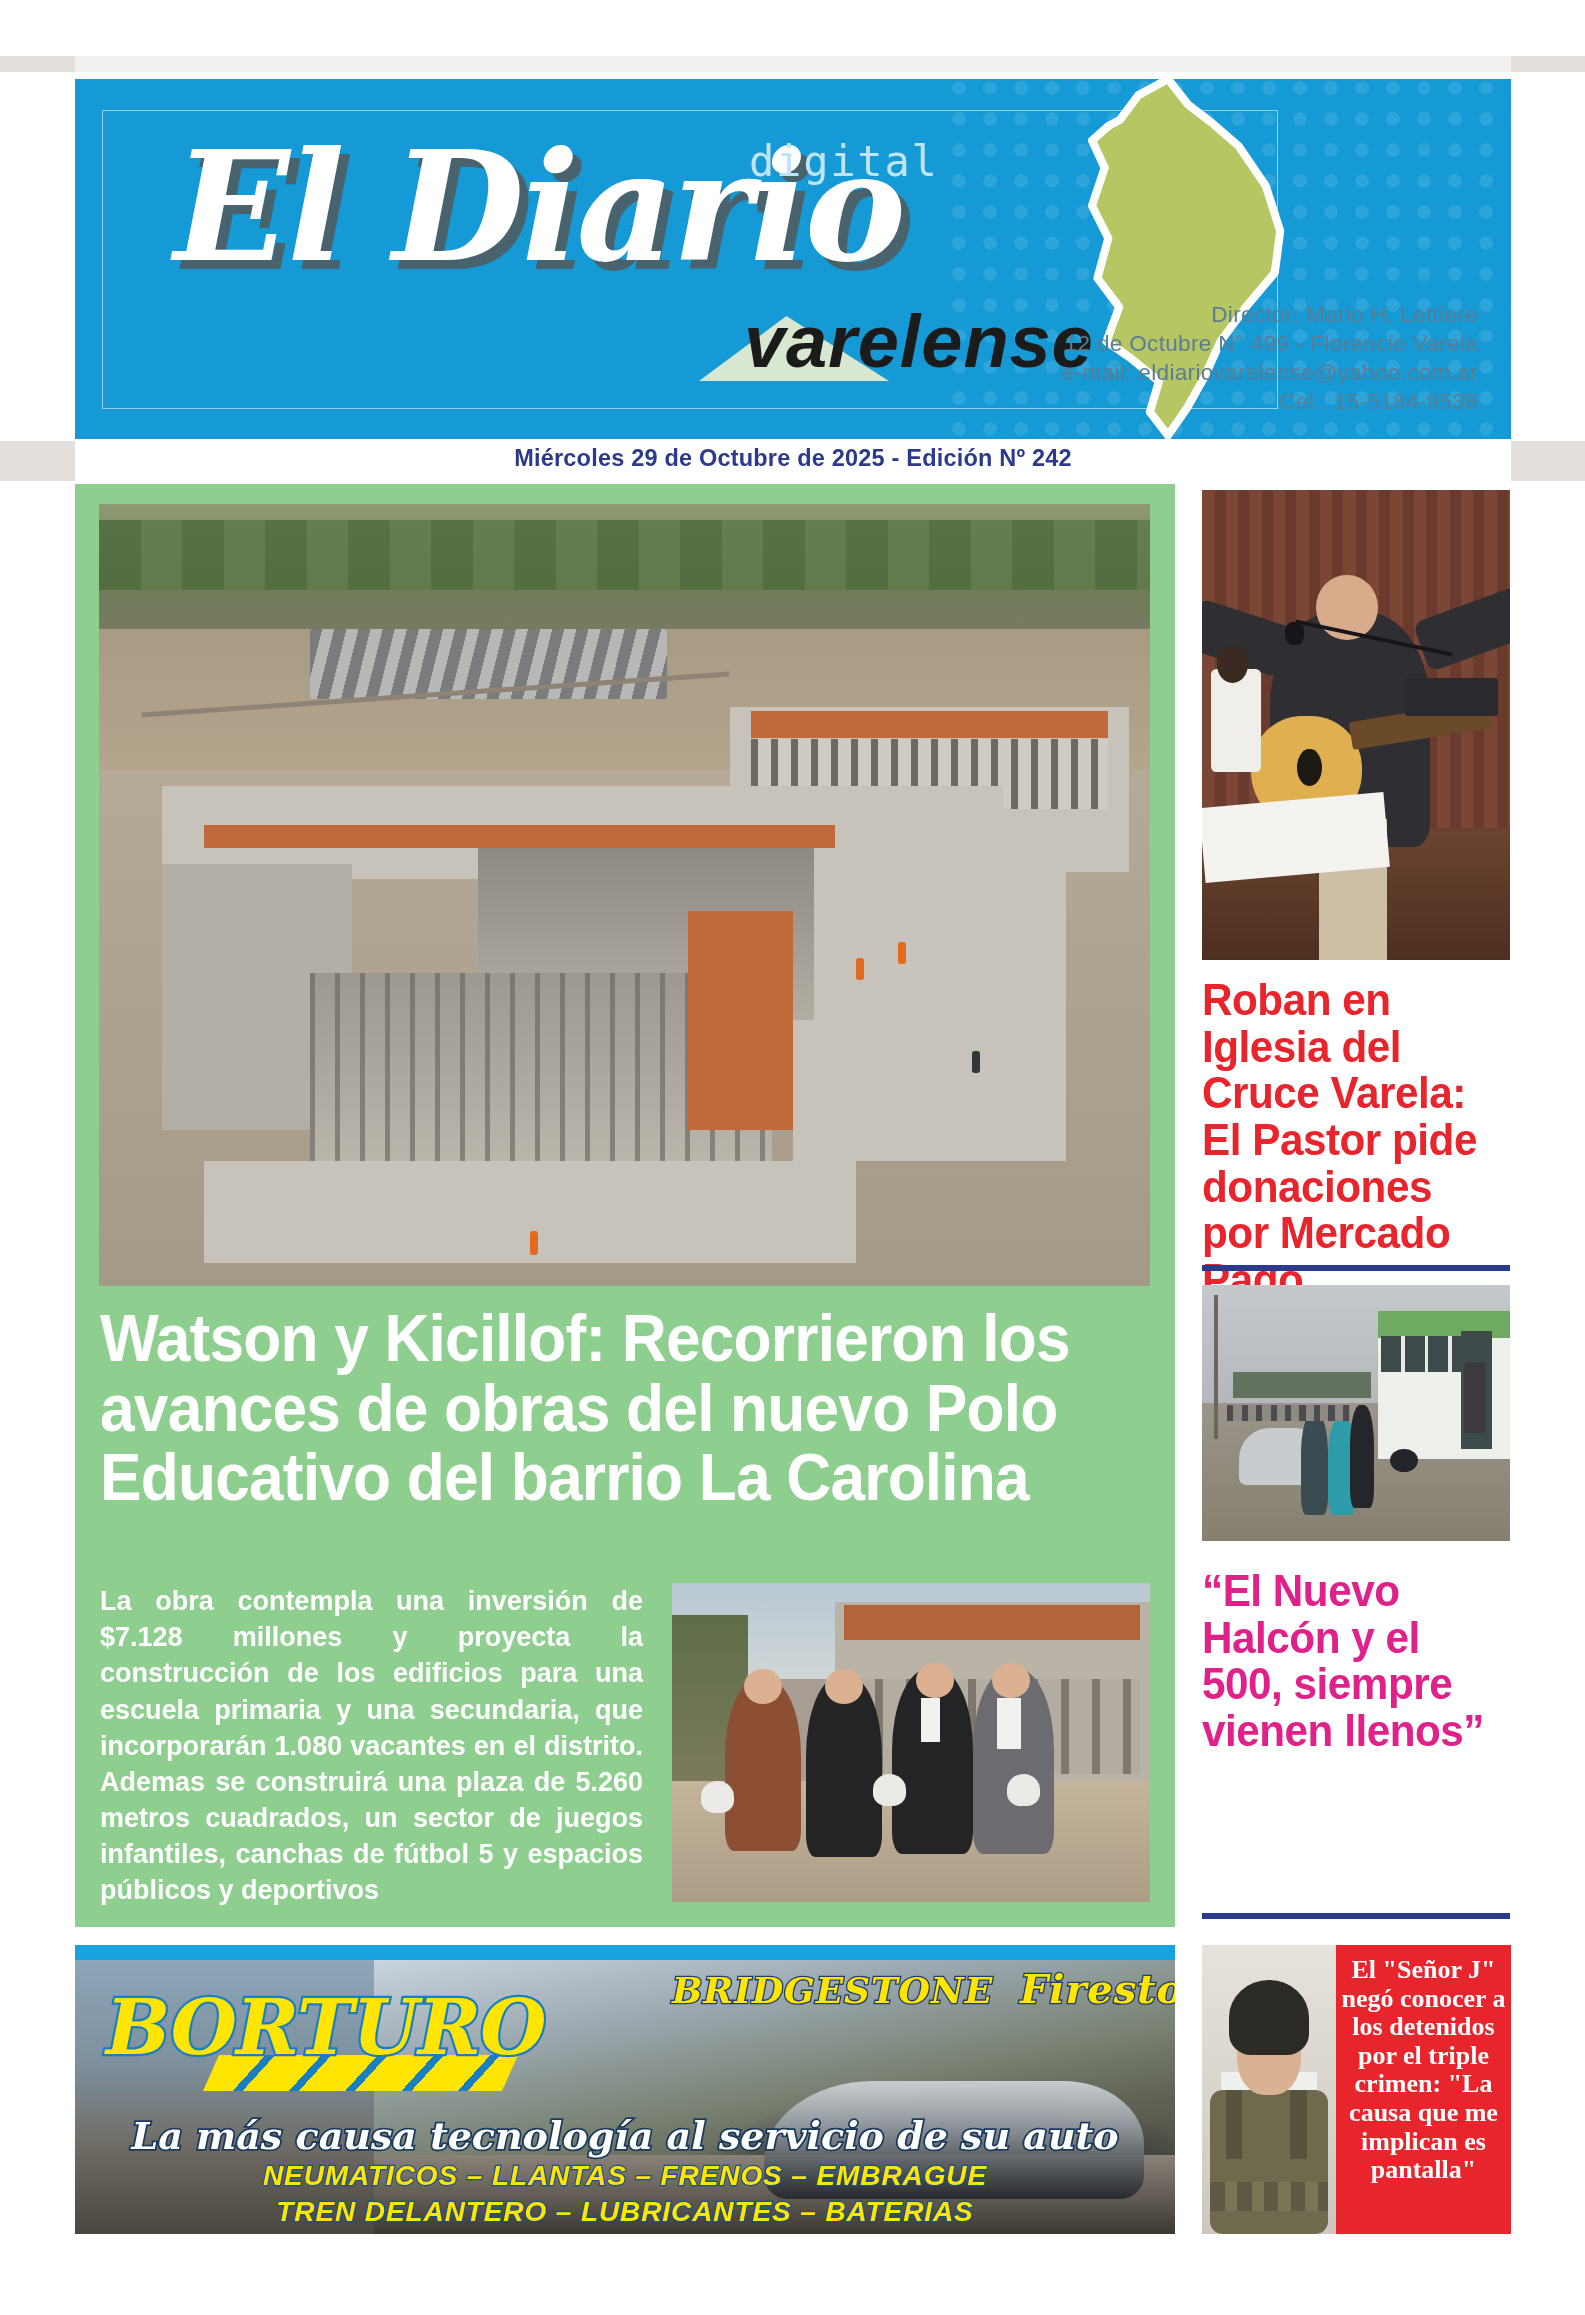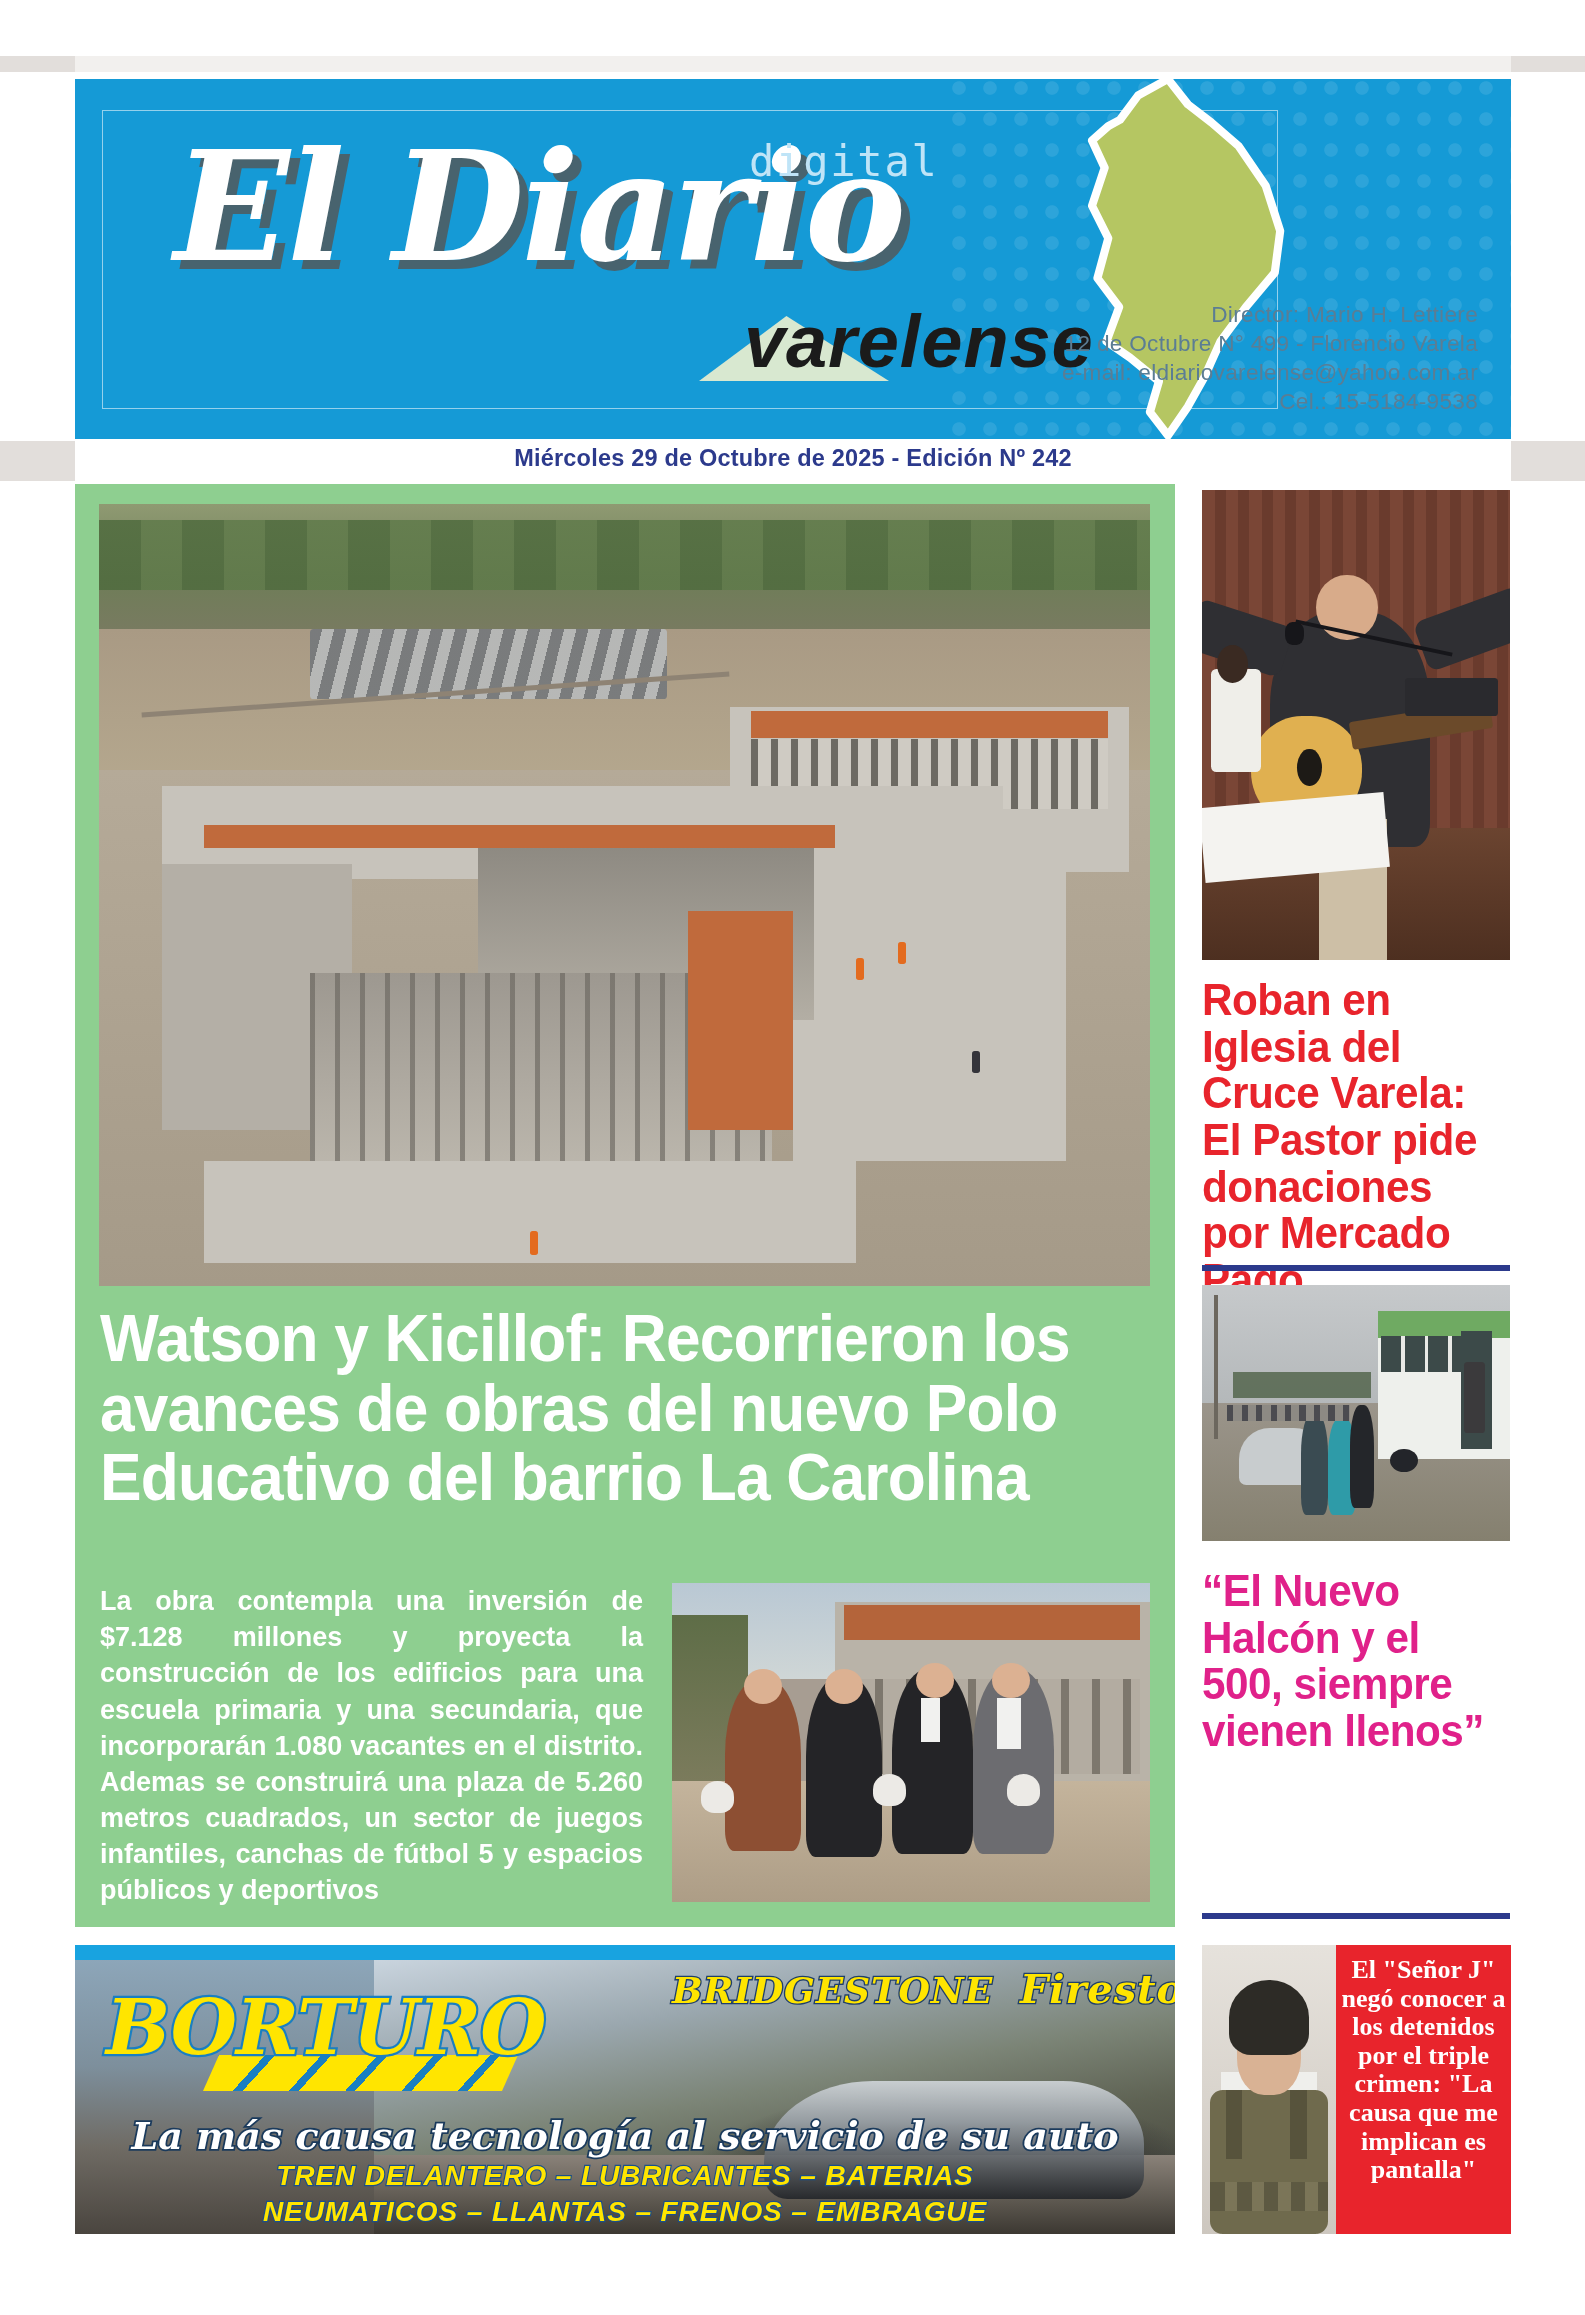--- a/index.html
+++ b/index.html
@@ -559,22 +559,22 @@
     <div class="ad-road"></div>
     <div class="ad-car"></div>
     <div class="ad-topbar"></div>
     <div class="ad-logo-stripes"></div>
     <div class="ad-logo">BORTURO</div>
     <div class="ad-brands">
       <span>BRIDGESTONE</span><span class="fs">Firestone</span>
     </div>
     <div class="ad-slogan">La más causa tecnología al servicio de su auto</div>
     <div class="ad-services">
+      <div>NEUMATICOS – LLANTAS – FRENOS – EMBRAGUE</div>
       <div>TREN DELANTERO – LUBRICANTES – BATERIAS</div>
-      <div>NEUMATICOS – LLANTAS – FRENOS – EMBRAGUE</div>
     </div>
   </div>
 
   <div class="brief-photo">
     <div class="ph s-bg"></div>
     <div class="ph s-shirt" style="left:14%;top:44%;width:72%;height:56%;"></div>
     <div class="ph s-vest" style="left:6%;top:50%;width:88%;height:50%;"></div>
     <div class="ph s-strap" style="left:18%;top:50%;width:12%;height:24%;"></div>
     <div class="ph s-strap" style="left:66%;top:50%;width:12%;height:24%;"></div>
     <div class="ph s-face" style="left:26%;top:22%;width:48%;height:30%;"></div>

